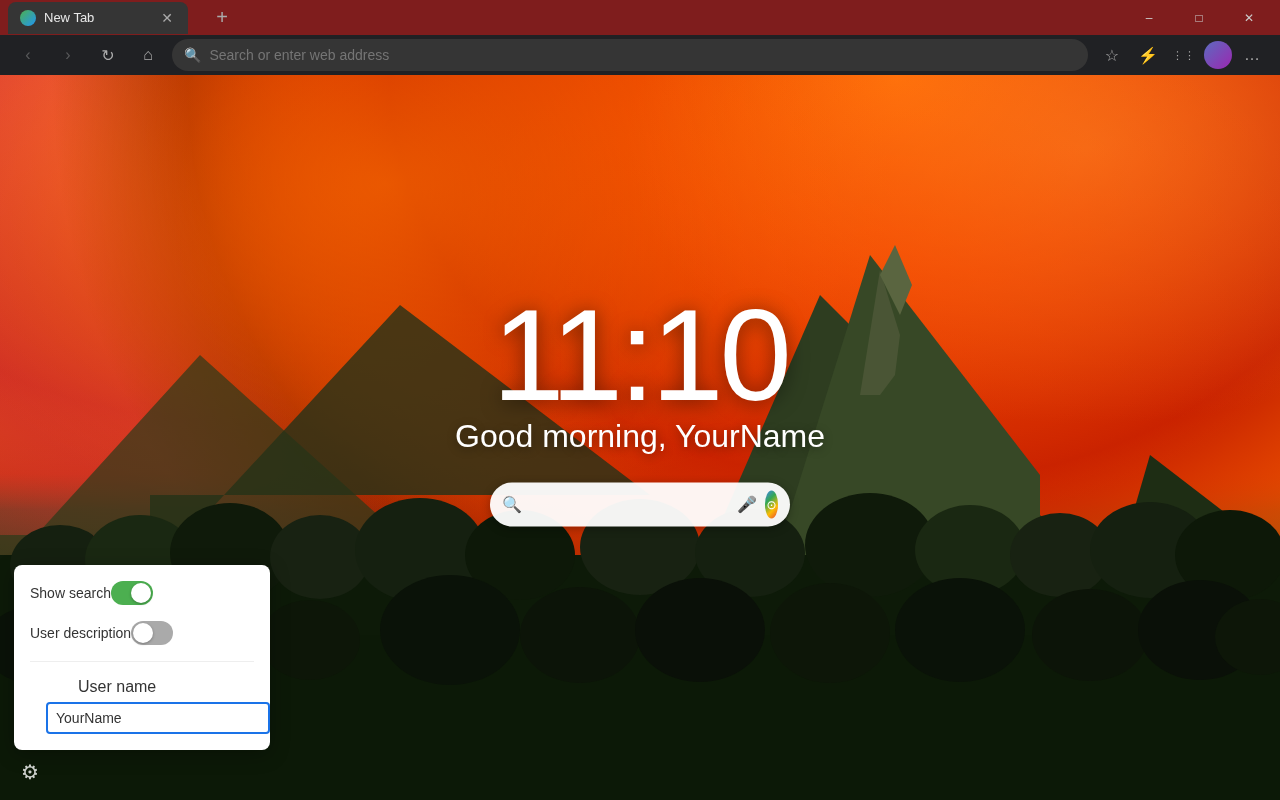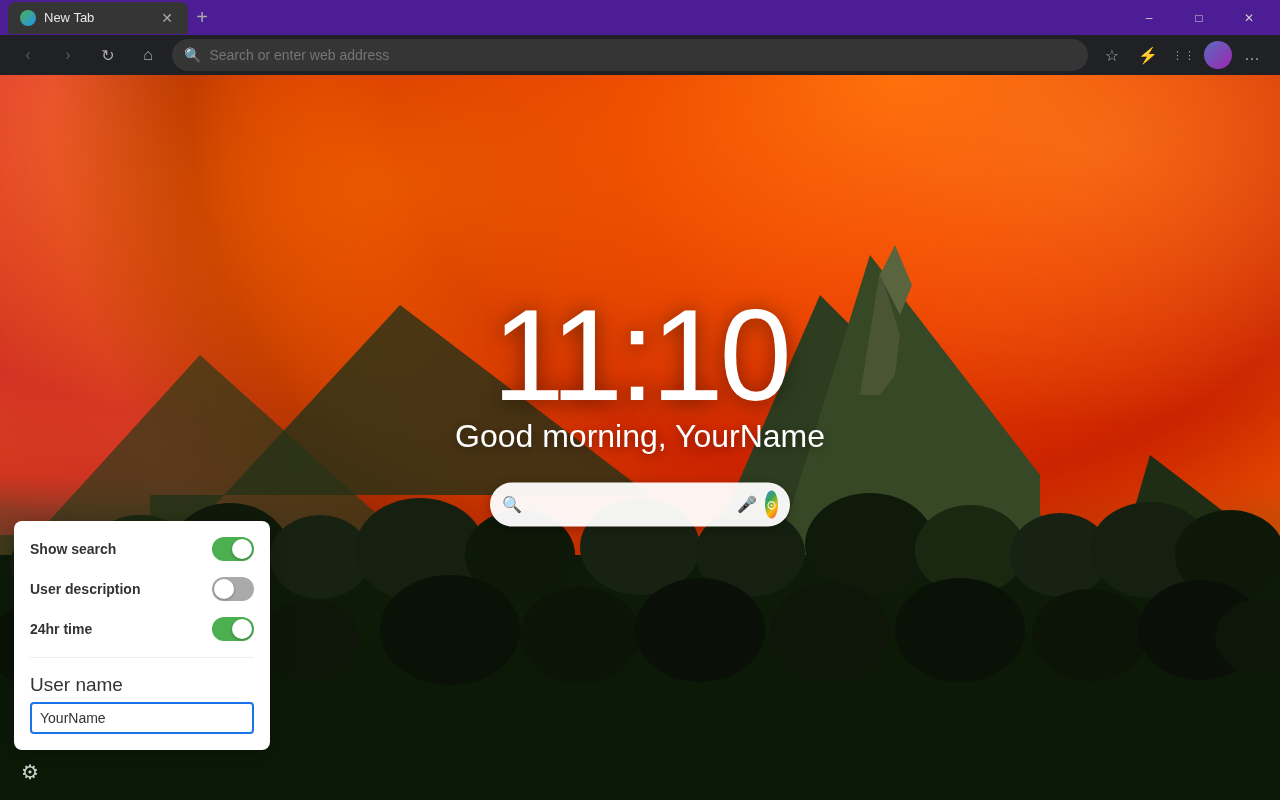--- a/index.html
+++ b/index.html
@@ -11,25 +11,25 @@
       height: 75px;
       background: #202124;
       display: flex;
       flex-direction: column;
       position: relative;
       z-index: 100;
     }
 
     .title-bar {
       height: 35px;
-      background: #4c1d95;
+      background: #7f1d1d;
       display: flex;
       align-items: center;
       padding: 10px 8px;
-      gap: 0;
+      gap: 20px;
     }
 
     .window-controls {
       display: flex;
       gap: 4px;
       margin-left: auto;
     }
 
     .win-btn {
       width: 46px;
@@ -283,23 +283,21 @@
       background: white;
       border-radius: 8px;
       padding: 16px;
       width: 256px;
       box-shadow: 0 4px 20px rgba(0,0,0,0.3);
     }
 
     .settings-row {
       display: flex;
       align-items: center;
-      justify-content: space-between;
       margin-bottom: 16px;
-      font-weight: bold;
     }
 
     .settings-row:last-of-type {
       margin-bottom: 0;
     }
 
     .settings-label {
       font-size: 14px;
       color: #333;
     }
@@ -346,35 +344,37 @@
       height: 1px;
       background: #eee;
       margin: 8px 0 16px;
     }
 
     .username-section {
       margin-top: 8px;
     }
 
     .username-label {
-      font-size: 19px;
+      font-size: 16px;
       color: #333;
       margin-bottom: 6px;
       display: block;
+      margin-left: 48px;
     }
 
     .username-input {
       width: 100%;
       height: 32px;
       border: 2px solid #1a73e8;
       border-radius: 4px;
       padding: 8px 8px;
       font-size: 14px;
       outline: none;
       color: #333;
+      margin-left: 16px;
     }
 
     
     .gear-btn {
       position: absolute;
       bottom: 12px;
       left: 14px;
       width: 32px;
       height: 32px;
       border: none;
@@ -489,24 +489,20 @@
 
   <div class="settings-panel">
     <div class="settings-row">
       <span class="settings-label">Show search</span>
       <button class="toggle on"></button>
     </div>
     <div class="settings-row">
       <span class="settings-label">User description</span>
       <button class="toggle off"></button>
     </div>
-    <div class="settings-row">
-      <span class="settings-label">24hr time</span>
-      <button class="toggle on"></button>
-    </div>
     <div class="settings-divider"></div>
     <div class="username-section">
       <span class="username-label">User name</span>
       <input class="username-input" type="text" value="YourName" style="">
     </div>
   </div>
 
   <button class="gear-btn">⚙</button>
 
 </div>

